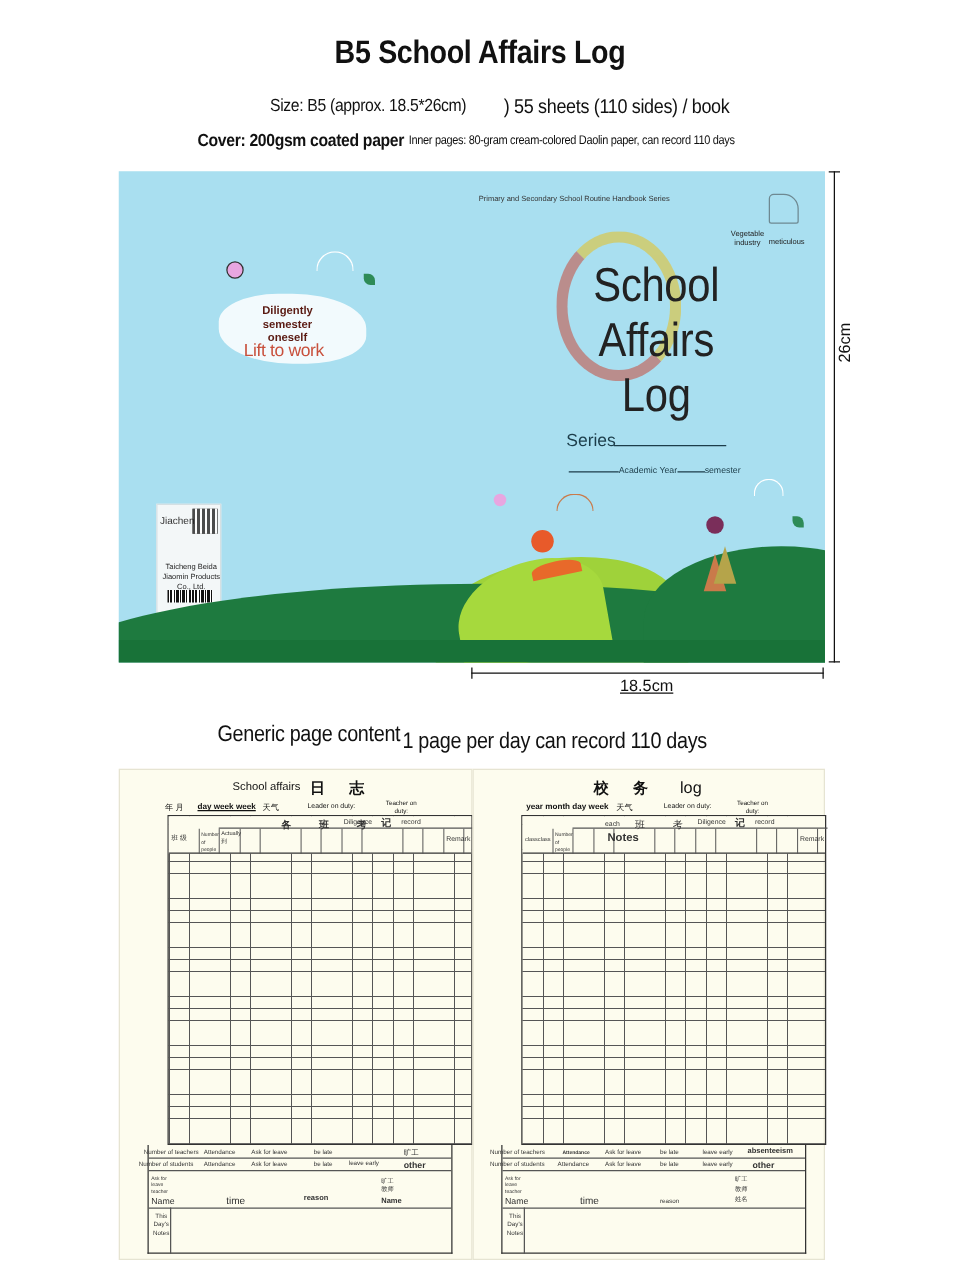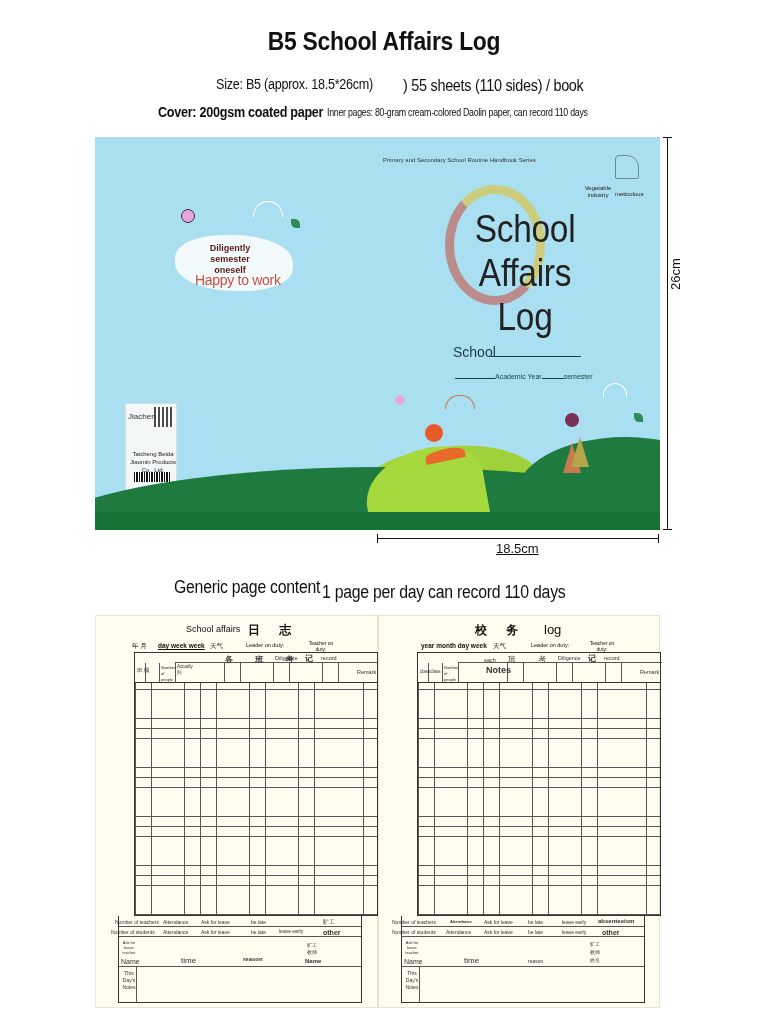--- a/index.html
+++ b/index.html
@@ -67,21 +67,21 @@
     background-image:
       repeating-linear-gradient(0deg, #555 0 0.6px, transparent 0.6px 9.8px),
       repeating-linear-gradient(90deg, #555 0 0.6px, transparent 0.6px 16.3px);
     background-position: 0 0, 0 0; margin-left: 16px; }
   .grid .hdr { position: absolute; left: 0; top: 0; width: 100%; height: 30px; background: #fdfcee; border-bottom: 1px solid #333; }
   .grid .hdr .row1 { position: absolute; left: 40px; top: 0; width: 204px; height: 10px; border-bottom: 0.6px solid #555; }
   .grid .hdr .vlines { position: absolute; left: 0; top: 10px; width: 100%; height: 20px;
     background-image: repeating-linear-gradient(90deg, #555 0 0.6px, transparent 0.6px 16.3px); background-position: 24px 0; }
   .grid .hdr span { position: absolute; font-size: 5.5px; color: #333; }
   .bottom { position: absolute; left: 22px; top: 300px; width: 244px; height: 87px; border: 1.5px solid #333; border-top: none; }
-  .bottom span { position: absolute; font-size: 5px; color: #333; white-space: nowrap; text-align: center; }
+  .bottom span { position: absolute; font-size: 5px; color: #333; white-space: nowrap; }
   .bottom .line { position: absolute; left: 0; width: 100%; height: 0.6px; background: #555; }
   .bottom .notes-box { position: absolute; left: 0; top: 50px; width: 18px; height: 37px; border-right: 0.6px solid #555; }
 </style>
 </head>
 <body>
 
 <div id="main-title" class="abs cond">B5 School Affairs Log</div>
 <div id="size-line" class="abs cond">Size: B5 (approx. 18.5*26cm)</div>
 <div id="sheets-line" class="abs cond">) 55 sheets (110 sides) / book</div>
 <div id="cover-line" class="abs cond">Cover: 200gsm coated paper</div>
@@ -93,26 +93,26 @@
   <div class="abs cover-title cond">
     <div>School Affairs</div>
     <div>Log</div>
   </div>
   <div class="abs vegi" style="width:30px">Vegetable industry</div>
   <div class="abs metic">meticulous</div>
   <div class="abs" style="left:520px;top:18px;width:24px;height:24px;border:1px solid #333;border-radius:4px 12px 2px 2px;opacity:.5"></div>
 
   <div class="abs cloud-brush"></div>
   <div class="abs slogan1">Diligently semester oneself</div>
-  <div class="abs slogan2 cond">Happy to work</div>
+  <div class="abs slogan2 cond">Lift to work</div>
   <div class="abs flower" style="left:86px;top:72px;background:#e8a6e0;border:1.5px solid #333"></div>
   <div class="abs" style="left:158px;top:64px;width:30px;height:16px;border:1.5px solid #fff;border-bottom:none;border-radius:16px 16px 0 0"></div>
   <div class="abs" style="left:196px;top:82px;width:9px;height:9px;background:#2e8b57;border-radius:0 60% 0 60%"></div>
 
-  <div class="abs school">School</div>
+  <div class="abs school">Series</div>
   <div class="abs school-line"></div>
   <div class="abs acad">
     <span style="display:inline-block;width:40px;border-bottom:1px solid #1c3d4a"></span><span>Academic Year</span><span style="display:inline-block;width:22px;border-bottom:1px solid #1c3d4a"></span><span>semester</span>
   </div>
 
   <div class="abs label">
     <div class="abs brand">Jiachen</div>
     <div class="abs qr"></div>
     <div class="abs maker">Taicheng Beida Jiaomin Products Co., Ltd.</div>
     <div class="abs barcode"></div>

